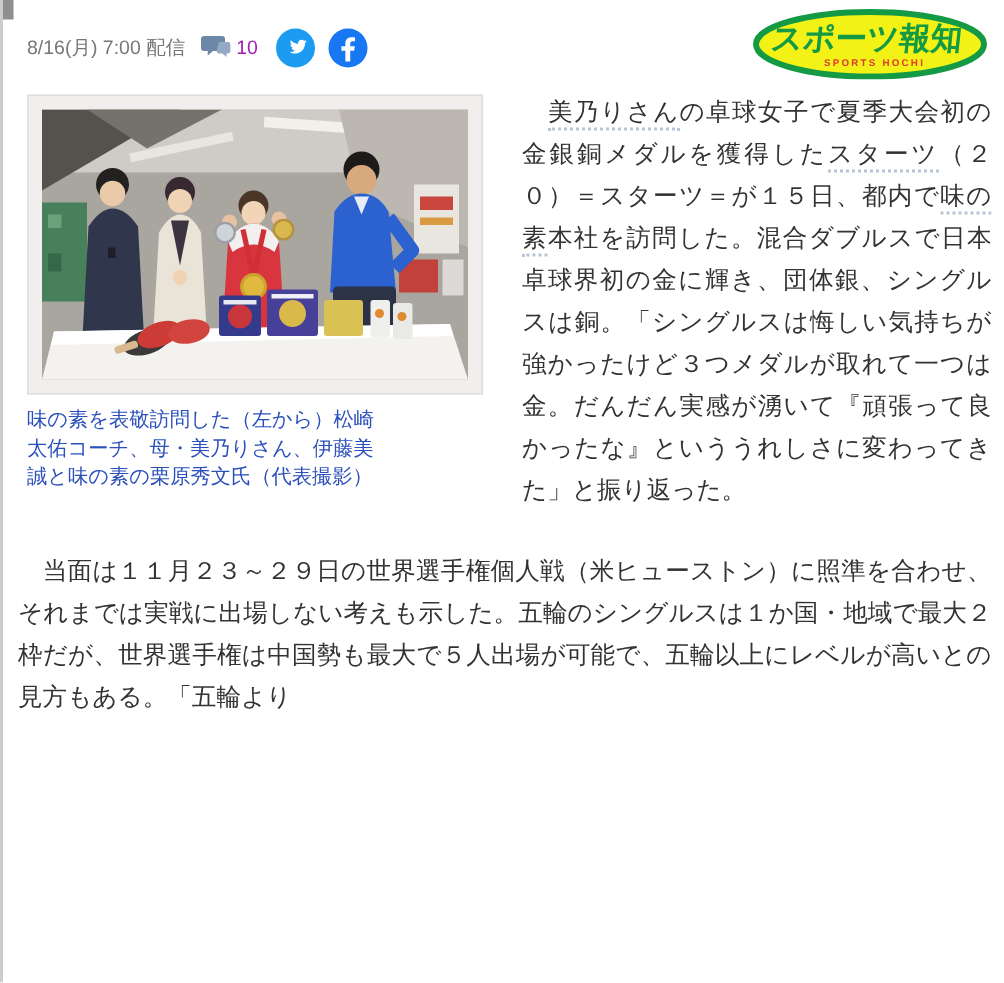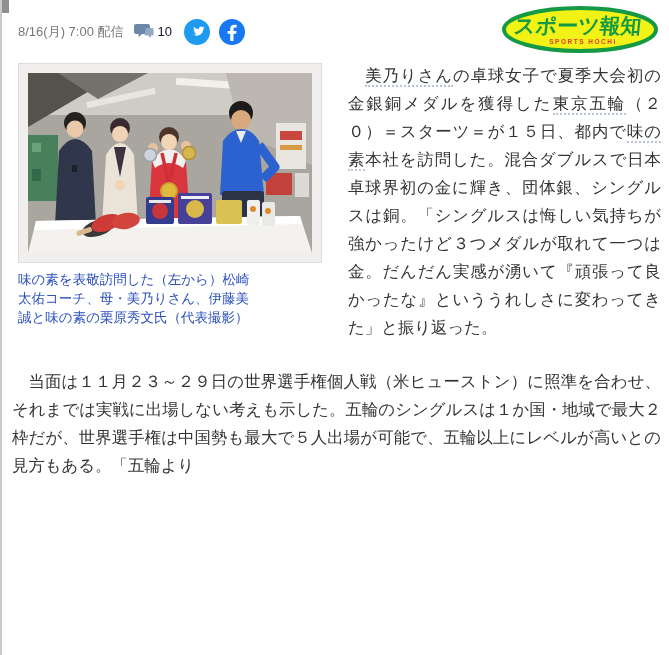--- a/index.html
+++ b/index.html
@@ -22,21 +22,21 @@
   }
 
   .meta-row {
     display:flex; align-items:center; justify-content:space-between;
     margin:0 2px 6px 6px; height:47px;
   }
   .meta-left { display:flex; align-items:center; }
   .meta-date { font-size:13px; color:#777; margin-right:10px; }
   .comment-chip { display:flex; align-items:center; cursor:pointer; margin-right:12px; }
   .comment-chip svg { display:block; margin-right:4px; }
-  .comment-count { font-size:13px; color:#0f172a; }
+  .comment-count { font-size:13px; color:#a21caf; }
   .share-btn { width:26px; height:26px; border-radius:50%; margin-right:9px; cursor:pointer;
                display:flex; align-items:center; justify-content:center; }
   .share-btn svg { display:block; }
   .logo { cursor:pointer; }
 
   article { overflow:hidden; }
   figure.photo-fig { float:left; margin:2px 22px 5px 6px; width:308px; }
   .photo-frame {
     width:304px; height:200px; background:#f0efee; border:1px solid #dddddd;
     display:flex; align-items:center; justify-content:center;
@@ -165,19 +165,19 @@
           <rect x="188" y="127" width="26" height="24" rx="2" fill="#d9c153"></rect>
           <rect x="219" y="127" width="13" height="25" rx="2" fill="#efefed"></rect>
           <rect x="234" y="129" width="13" height="24" rx="2" fill="#e9e9e6"></rect>
           <circle cx="225" cy="136" r="3" fill="#e08a2e"></circle>
           <circle cx="240" cy="138" r="3" fill="#e08a2e"></circle>
         </svg>
       </div>
       <figcaption>味の素を表敬訪問した（左から）松崎太佑コーチ、母・美乃りさん、伊藤美誠と味の素の栗原秀文氏（代表撮影）</figcaption>
     </figure>
 
-    <p class="para"><span>　</span><span class="kw">美乃りさん</span><span>の卓球女子で夏季大会初の金銀銅メダルを獲得した</span><span class="kw">東京五輪</span><span>（２０）＝スターツ＝が１５日、都内で</span><span class="kw">味の素</span><span>本社を訪問した。混合ダブルスで日本卓球界初の金に輝き、団体銀、シングルスは銅。「シングルスは悔しい気持ちが強かったけど３つメダルが取れて一つは金。だんだん実感が湧いて『頑張って良かったな』といううれしさに変わってきた」と振り返った。</span></p>
+    <p class="para"><span>　</span><span class="kw">美乃りさん</span><span>の卓球女子で夏季大会初の金銀銅メダルを獲得した</span><span class="kw">スターツ</span><span>（２０）＝スターツ＝が１５日、都内で</span><span class="kw">味の素</span><span>本社を訪問した。混合ダブルスで日本卓球界初の金に輝き、団体銀、シングルスは銅。「シングルスは悔しい気持ちが強かったけど３つメダルが取れて一つは金。だんだん実感が湧いて『頑張って良かったな』といううれしさに変わってきた」と振り返った。</span></p>
 
 
     <p class="para"><span>　当面は１１月２３～２９日の世界選手権個人戦（米ヒューストン）に照準を合わせ、それまでは実戦に出場しない考えも示した。五輪のシングルスは１か国・地域で最大２枠だが、世界選手権は中国勢も最大で５人出場が可能で、五輪以上にレベルが高いとの見方もある。「五輪より</span></p>
 
   </article>
 </div>
 
 </body></html>

